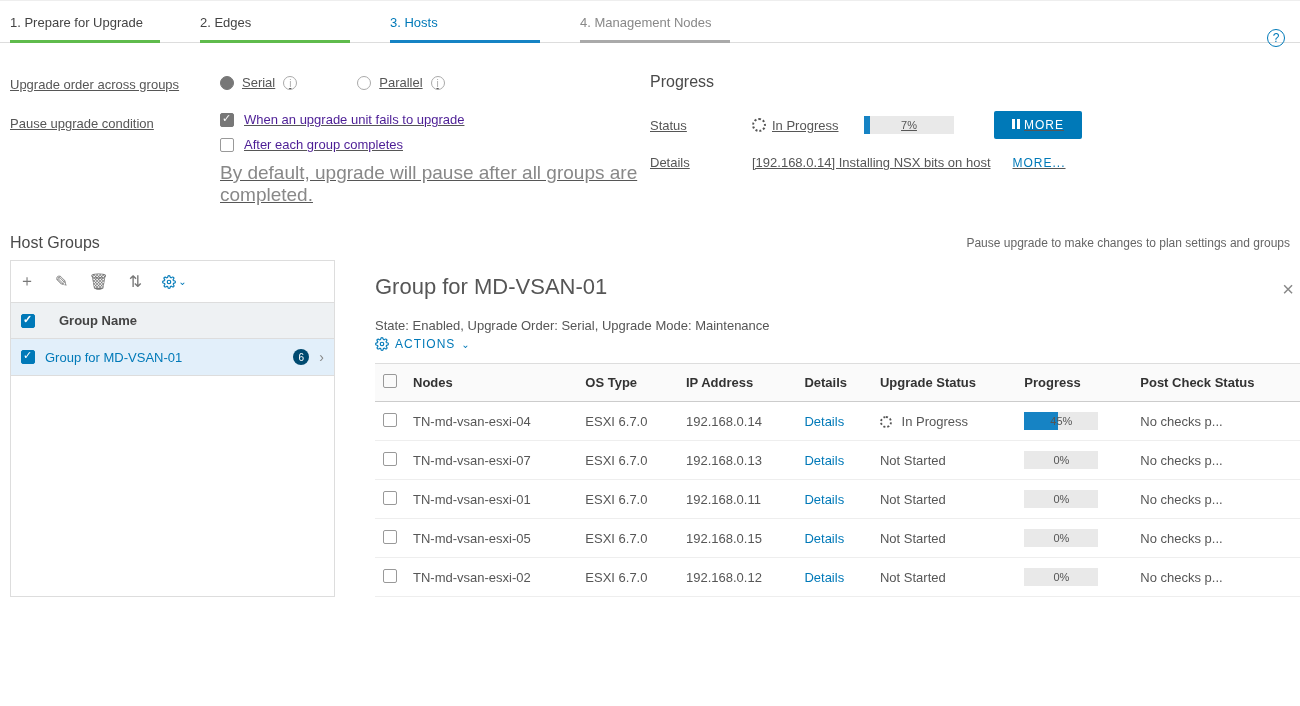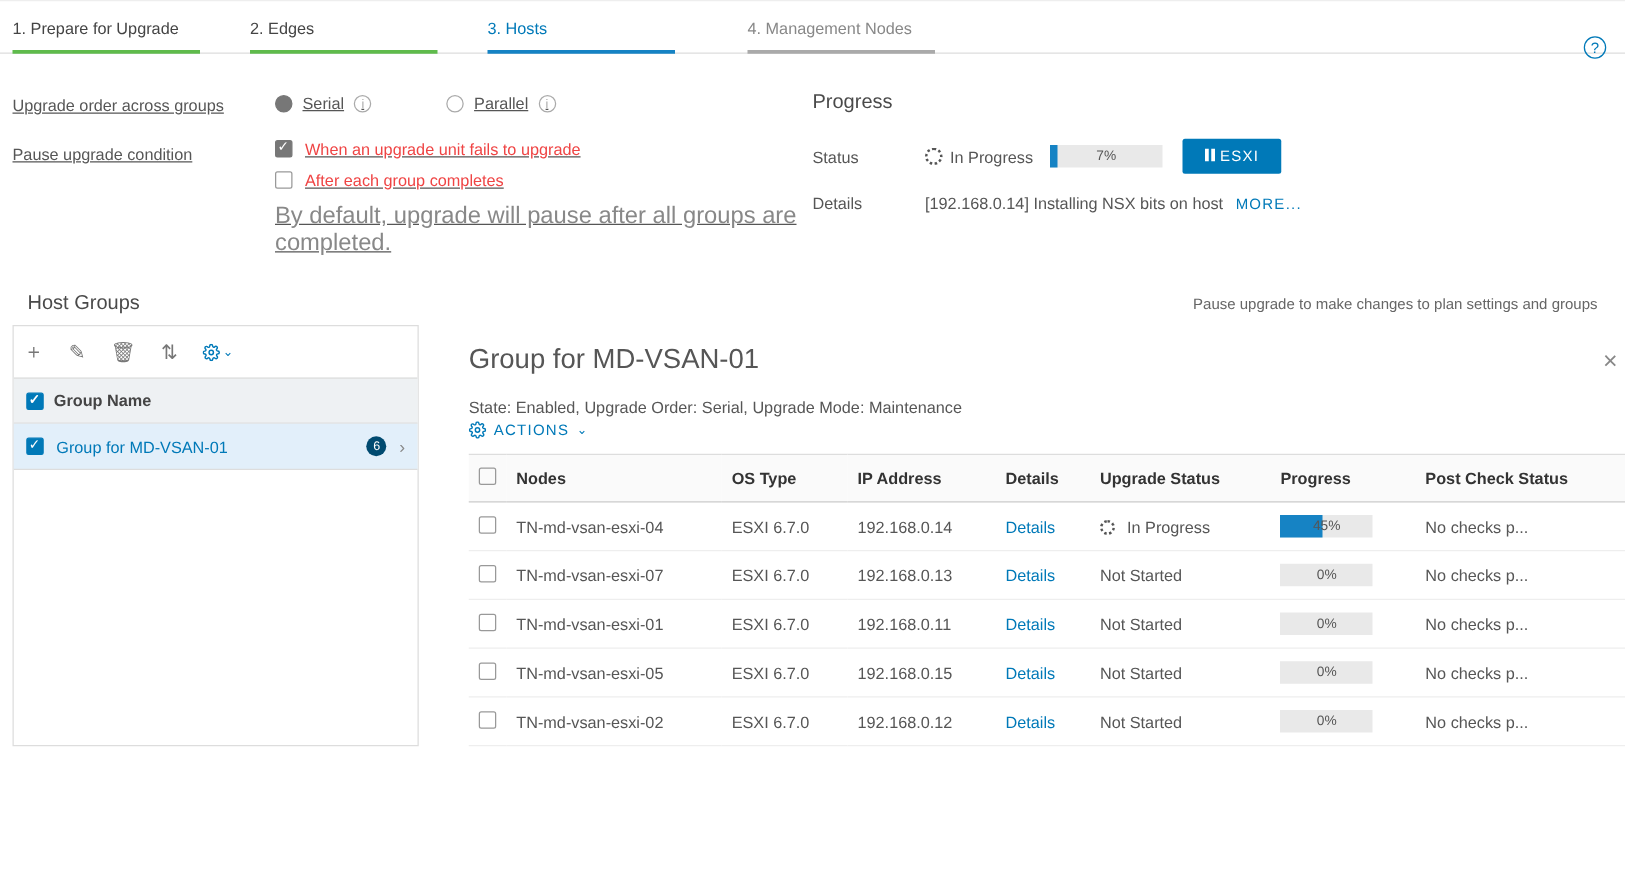--- a/index.html
+++ b/index.html
@@ -42,21 +42,21 @@
   background: #1683c4;
 }
 .tab.pending::after {
   content: '';
   position: absolute;
   left: 0; right: 0; bottom: -1px;
   height: 3px;
   background: #aaa;
 }
 .tab.active { color: #0079b8; }
-.tab.pending { color: #888; margin-left: 18px; }
+.tab.pending { color: #888; }
 .help-icon {
   position: absolute;
   right: 15px;
   top: 28px;
   width: 18px; height: 18px;
   border: 1.5px solid #0079b8;
   border-radius: 50%;
   color: #0079b8;
   font-size: 12px;
   text-align: center;
@@ -96,35 +96,35 @@
   width: 14px; height: 14px; border-radius: 50%;
   border: 1px solid #aaa; display: inline-block; position: relative;
 }
 .radio-dot.selected { border-color: #777; background: #777; }
 .info-icon {
   width: 14px; height: 14px; border: 1px solid #aaa; border-radius: 50%;
   color: #aaa; font-size: 10px; text-align: center; line-height: 13px;
   display: inline-block;
 }
 .checkbox-item {
-  display: flex; align-items: flex-start; gap: 10px; margin-bottom: 10px;
-  cursor: pointer; color: #ef4444;
+  display: flex; align-items: flex-end; gap: 10px; margin-bottom: 10px;
+  cursor: pointer; color: #4c1d95;
 }
 .checkbox-box {
   width: 14px; height: 14px; border: 1px solid #999; border-radius: 2px;
   display: inline-block; position: relative;
 }
 .checkbox-box.checked { background: #777; border-color: #777; }
 .checkbox-box.checked::after {
   content: '✓'; position: absolute; left: 1px; top: -2px;
   color: #fff; font-size: 11px;
 }
 .helper-text { color: #888; font-size: 19px; margin-top: 8px;}
 .progress-row {
-  display: flex; align-items: center; margin-bottom: 16px; gap: 0;
+  display: flex; align-items: center; margin-bottom: 16px; gap: 12px; text-decoration: underline;
 }
 .progress-label { width: 90px; color: #565656; }
 .spinner {
   width: 14px; height: 14px; display: inline-block; position: relative;
   border: 2px dotted #555; border-radius: 50%;
   vertical-align: middle; margin-right: 6px;
 }
 .progress-bar-outer {
   width: 90px; height: 18px; background: #e9e9e9; position: relative;
   font-size: 11px; text-align: center; line-height: 18px; color: #555;
@@ -143,40 +143,40 @@
   cursor: pointer; border-radius: 2px;
 }
 .pause-icon::before {
   content: ''; display: inline-block; width: 3px; height: 10px;
   background: #fff; margin-right: 3px; box-shadow: 5px 0 0 #fff;
 }
 .details-text { color: #565656; }
 .more-link { color: #0079b8; letter-spacing: 1px; font-size: 12px; cursor: pointer; margin-left: 10px;}
 .host-groups-header {
   display: flex; justify-content: space-between; align-items: center;
-  padding: 8px 22px; 
+  padding: 8px 10px; 
   text-align: center;
 }
 .hg-title { font-size: 16px; color: #4a4a4a; }
 .hg-hint { font-size: 12px; color: #666; }
 .main-area {
   display: flex; padding: 0 0 0 10px;
 }
 .group-panel {
   width: 325px; border: 1px solid #ddd;
 }
 .toolbar {
   display: flex; gap: 20px; padding: 10px 8px; color: #777;
   align-items: center;
 }
 .toolbar .icon { cursor: pointer; font-size: 16px; color: #777; }
 .gear-dd { display: flex; align-items: center; gap: 2px; color: #0079b8; cursor:pointer;}
 .group-header {
   background: #eef1f3; padding: 10px; display: flex; align-items: center;
-  gap: 8px; border-top: 1px solid #ddd; border-bottom: 1px solid #ddd;
+  gap: 24px; border-top: 1px solid #ddd; border-bottom: 1px solid #ddd;
   font-weight: 600; color: #444;
 }
 .group-row {
   background: #e2effa; padding: 10px; display: flex; align-items: center;
   gap: 10px; border-bottom: 1px solid #ddd; cursor: pointer;
 }
 .group-name-link { color: #0079b8; flex: 1; }
 .badge {
   background: #004a70; color: #fff; border-radius: 9px;
   min-width: 16px; height: 16px; font-size: 10px;
@@ -287,21 +287,21 @@
         <span class="spinner"></span>
         <span>In Progress</span>
       </div>
       <div class="progress-bar-outer">
         <div class="progress-bar-inner" style="width:7%"></div>
         <div class="progress-bar-text">7%</div>
       </div>
       <div style="width:16px;"></div>
       <button class="btn">
         <span class="pause-icon"></span>
-        <span>ESXI</span>
+        <span>MORE</span>
       </button>
     </div>
 
     <div class="progress-row">
       <div class="progress-label">Details</div>
       <div class="details-text">[192.168.0.14] Installing NSX bits on host</div>
       <span class="more-link">MORE...</span>
     </div>
   </div>
 </div>

